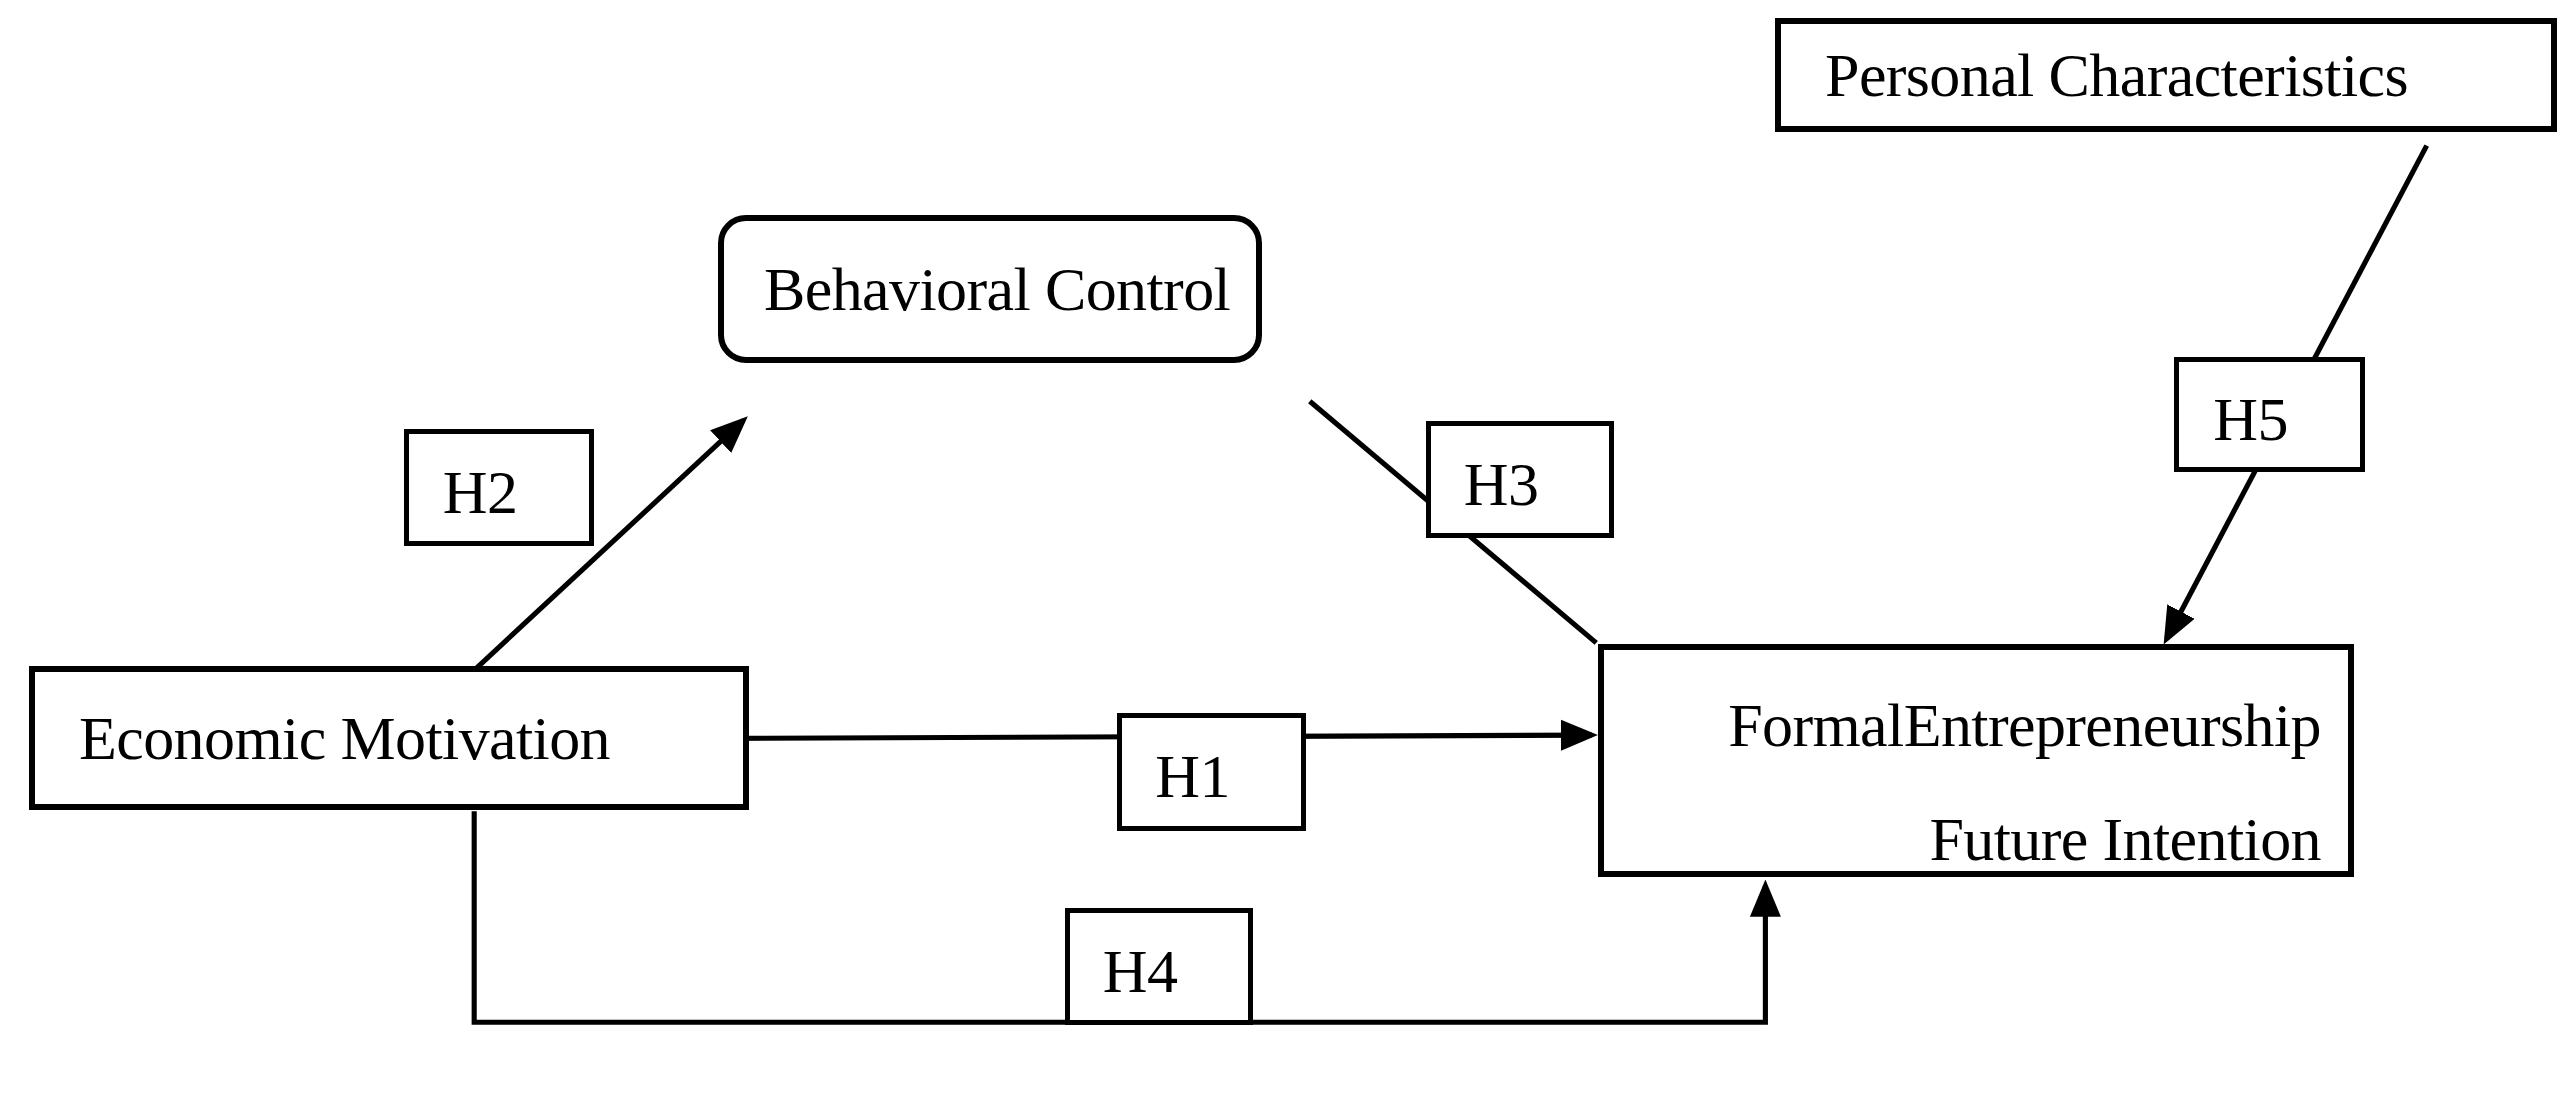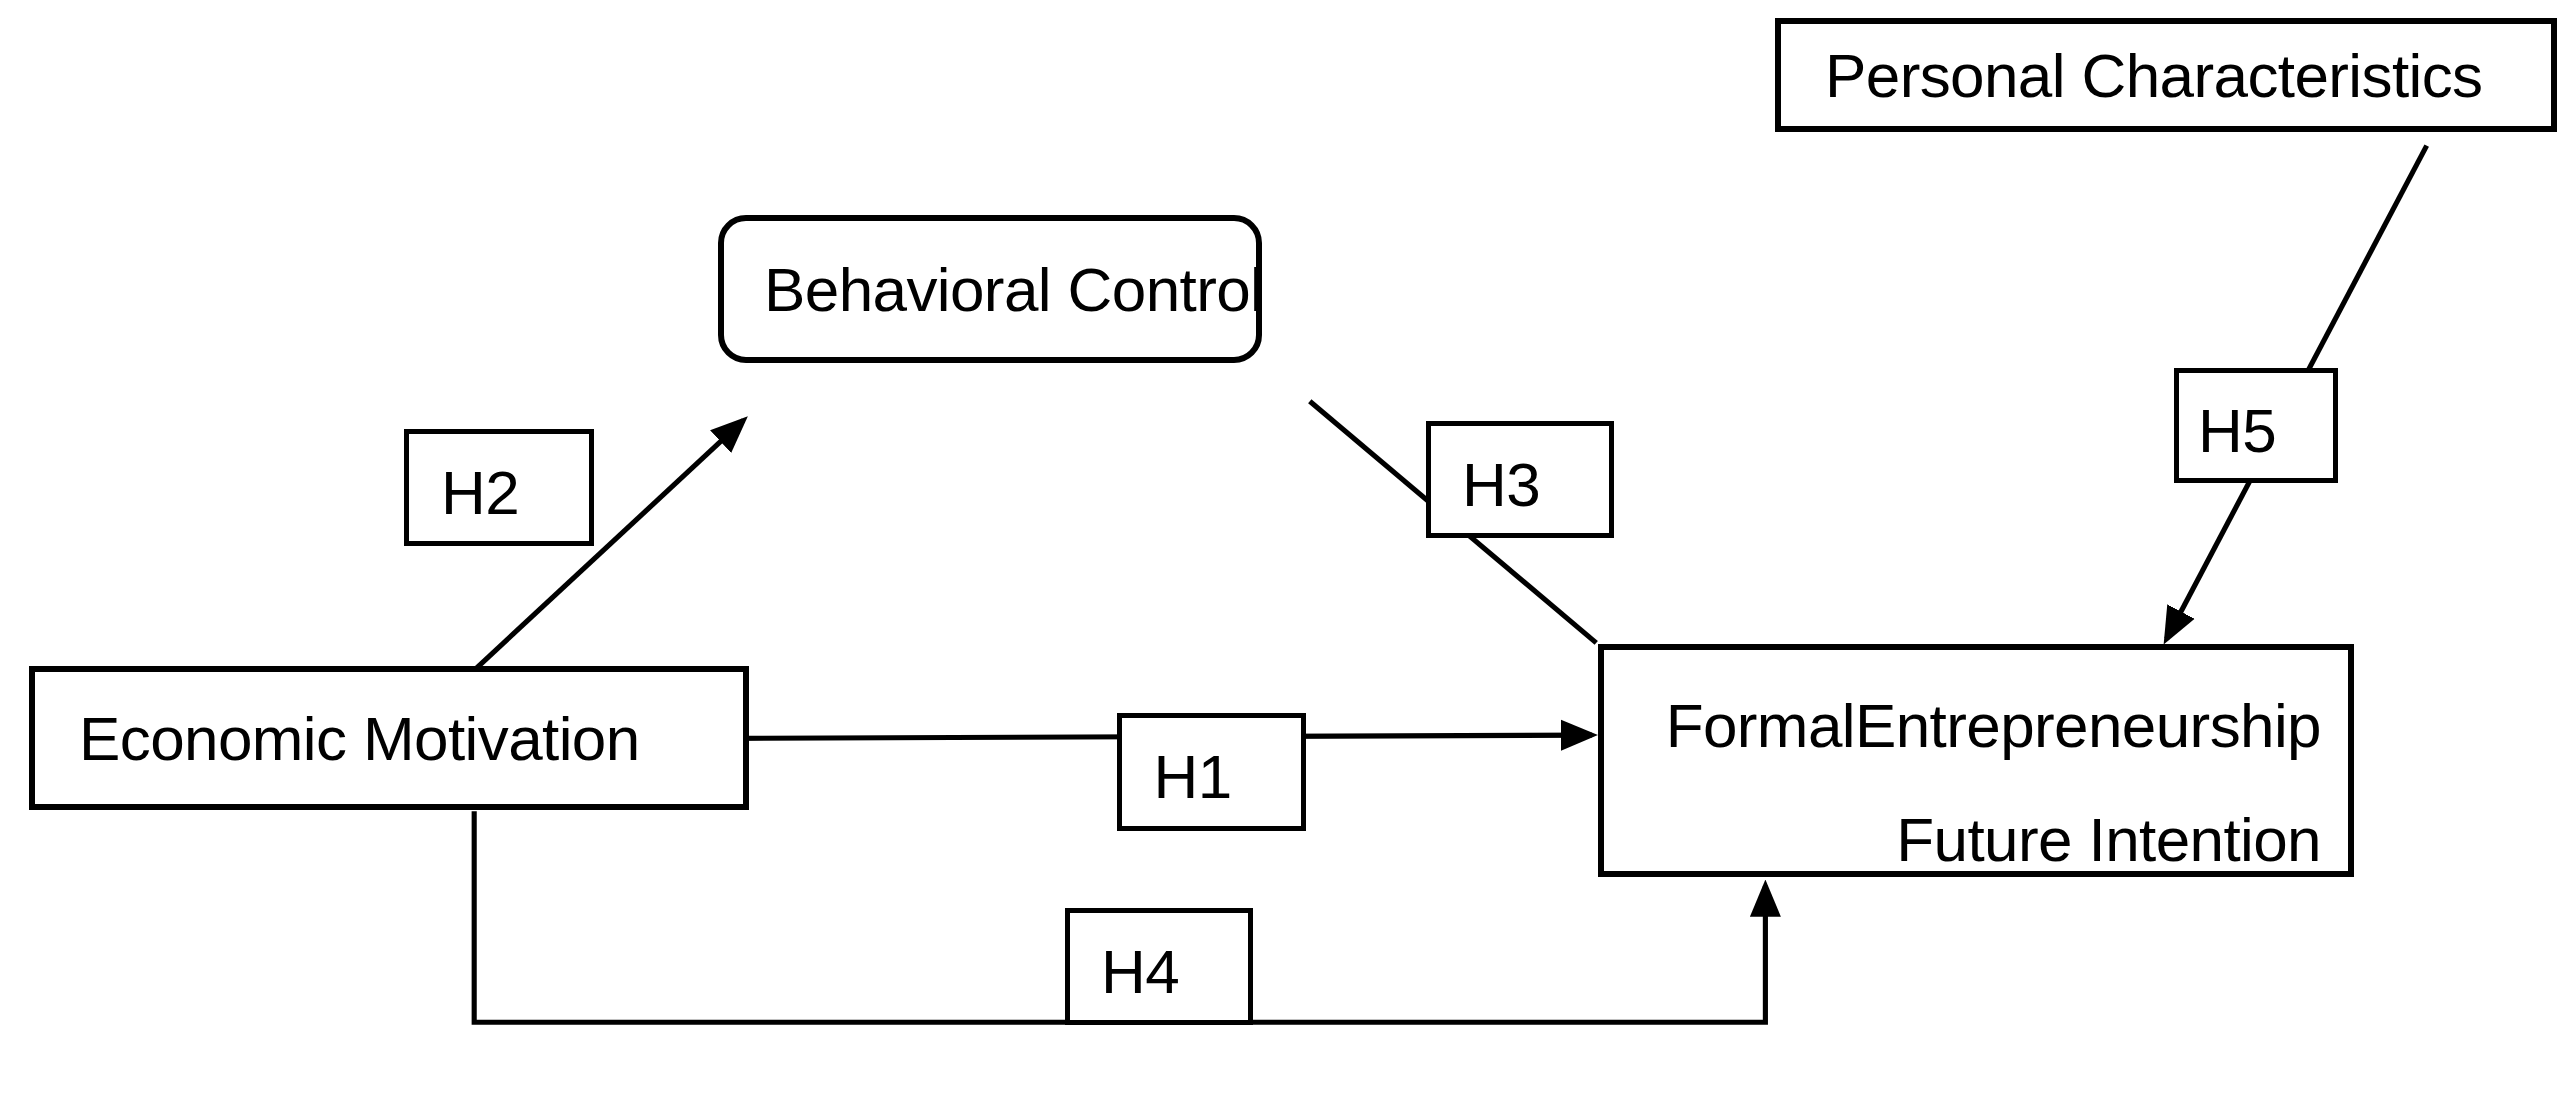--- a/index.html
+++ b/index.html
@@ -5,21 +5,21 @@
   html, body {
     margin: 0;
     padding: 0;
     background: #ffffff;
   }
   #canvas {
     position: relative;
     width: 2576px;
     height: 1096px;
     background: #ffffff;
-    font-family: Liberation Sans, sans-serif;
+    font-family: Liberation Serif, serif;
     color: #000000;
     overflow: hidden;
   }
   #connectors {
     position: absolute;
     left: 0; top: 0;
     width: 2576px;
     height: 1096px;
     z-index: 1;
   }
@@ -60,21 +60,21 @@
   #node-economic   { left: 14px;   top: 666px; width: 720px; height: 144px; padding-left: 44px; margin-left: 15px; }
   #node-formal     { left: 1598px; top: 644px; width: 756px; height: 233px;
                      display: block; padding: 29.5px 27px 0 38px; }
   #node-formal .fline { display: flex; justify-content: flex-end; line-height: 91px; }
   #node-formal .fline2 { display: block; line-height: 91px; margin-top: 23px; text-align: right; }
   
   #hyp-h2 { left: 404px;  top: 429px;  width: 190px; height: 117px; text-align: right; }
   #hyp-h3 { left: 1426px; top: 421px;  width: 188px; height: 117px; }
   #hyp-h1 { left: 1117px; top: 713px; width: 189px; height: 118px; }
   #hyp-h4 { left: 1065px; top: 908px; width: 188px; height: 117px; }
-  #hyp-h5 { left: 2174px; top: 368px;  width: 164px; height: 115px; }
+  #hyp-h5 { left: 2174px; top: 357px;  width: 191px; height: 115px; }
 </style>
 </head>
 <body>
 
 <div id="canvas">
 
   <svg id="connectors" viewBox="0 0 4020 1710" xmlns="http://www.w3.org/2000/svg">
     <defs>
       <marker id="arrow" viewBox="0 0 12 10" refX="10" refY="5" markerWidth="58" markerHeight="50" markerUnits="userSpaceOnUse" orient="auto">
         <path d="M0,0 L12,5 L0,10 Z" fill="#000000"></path>

